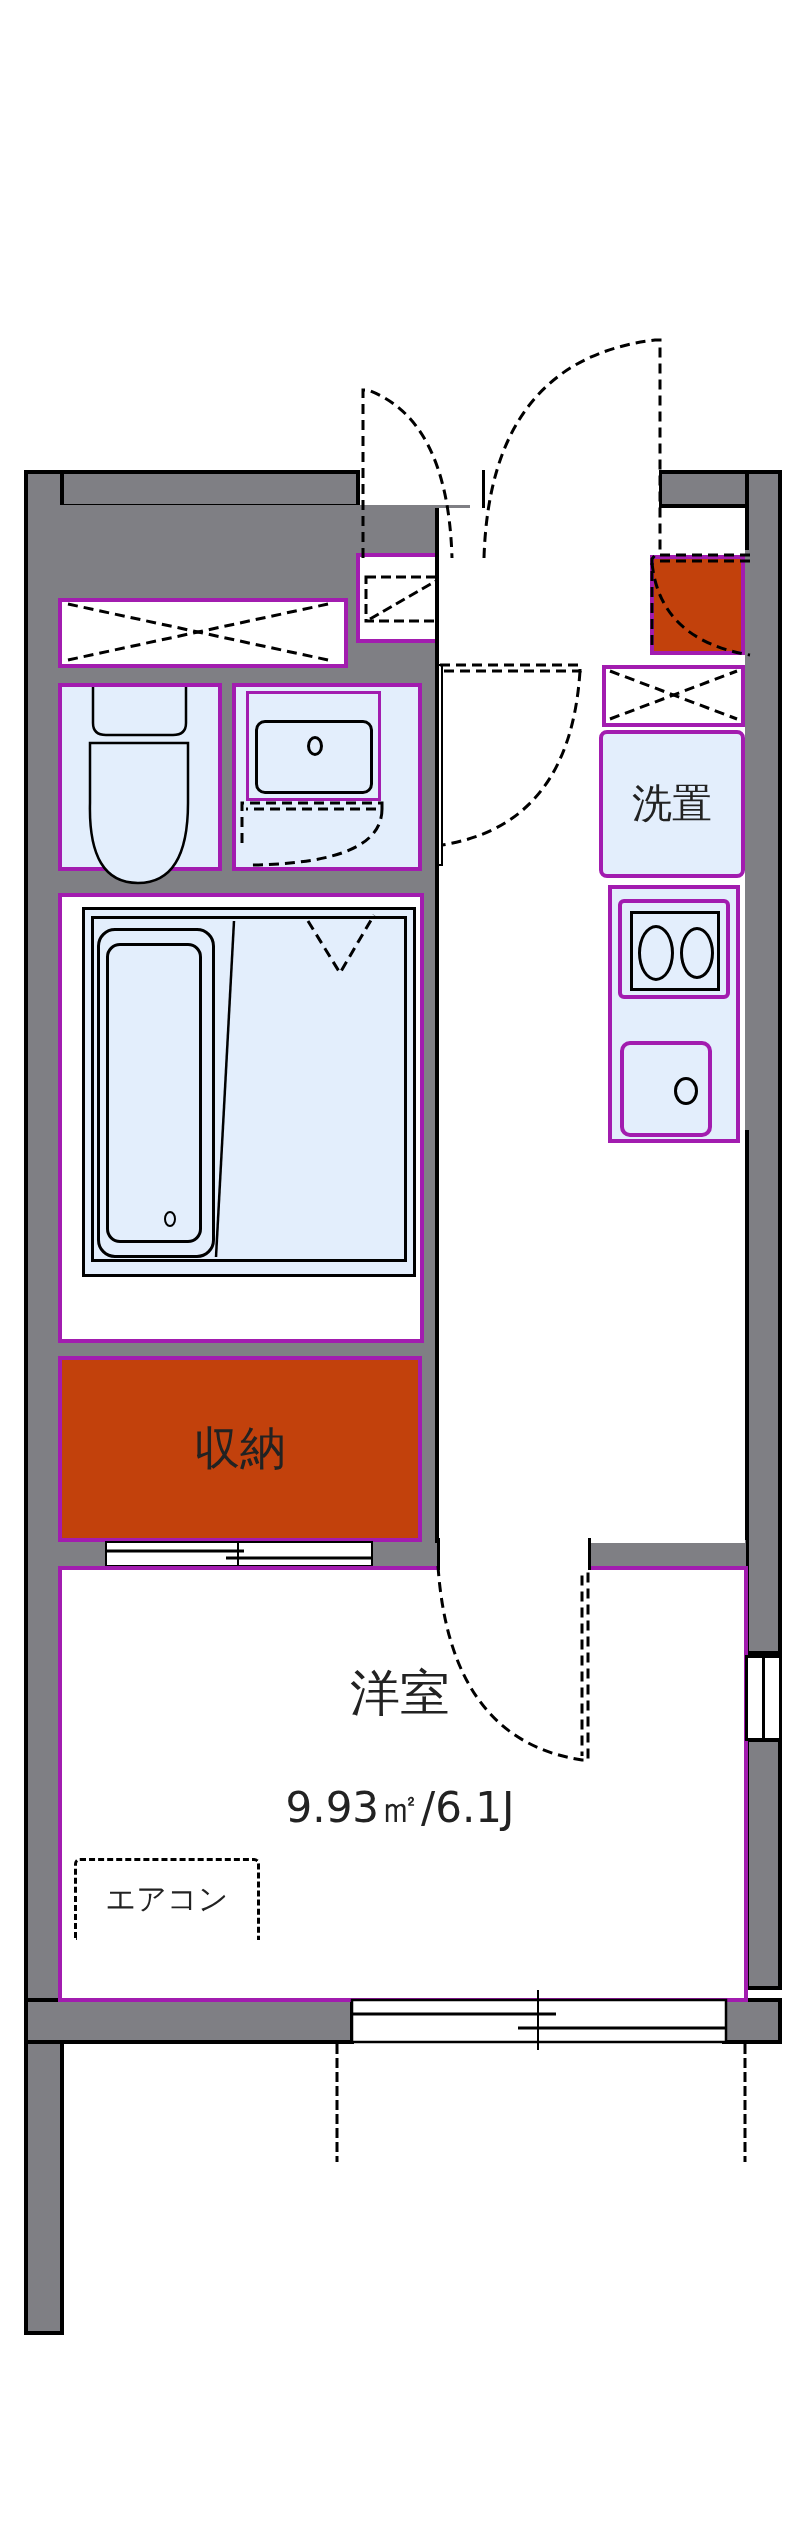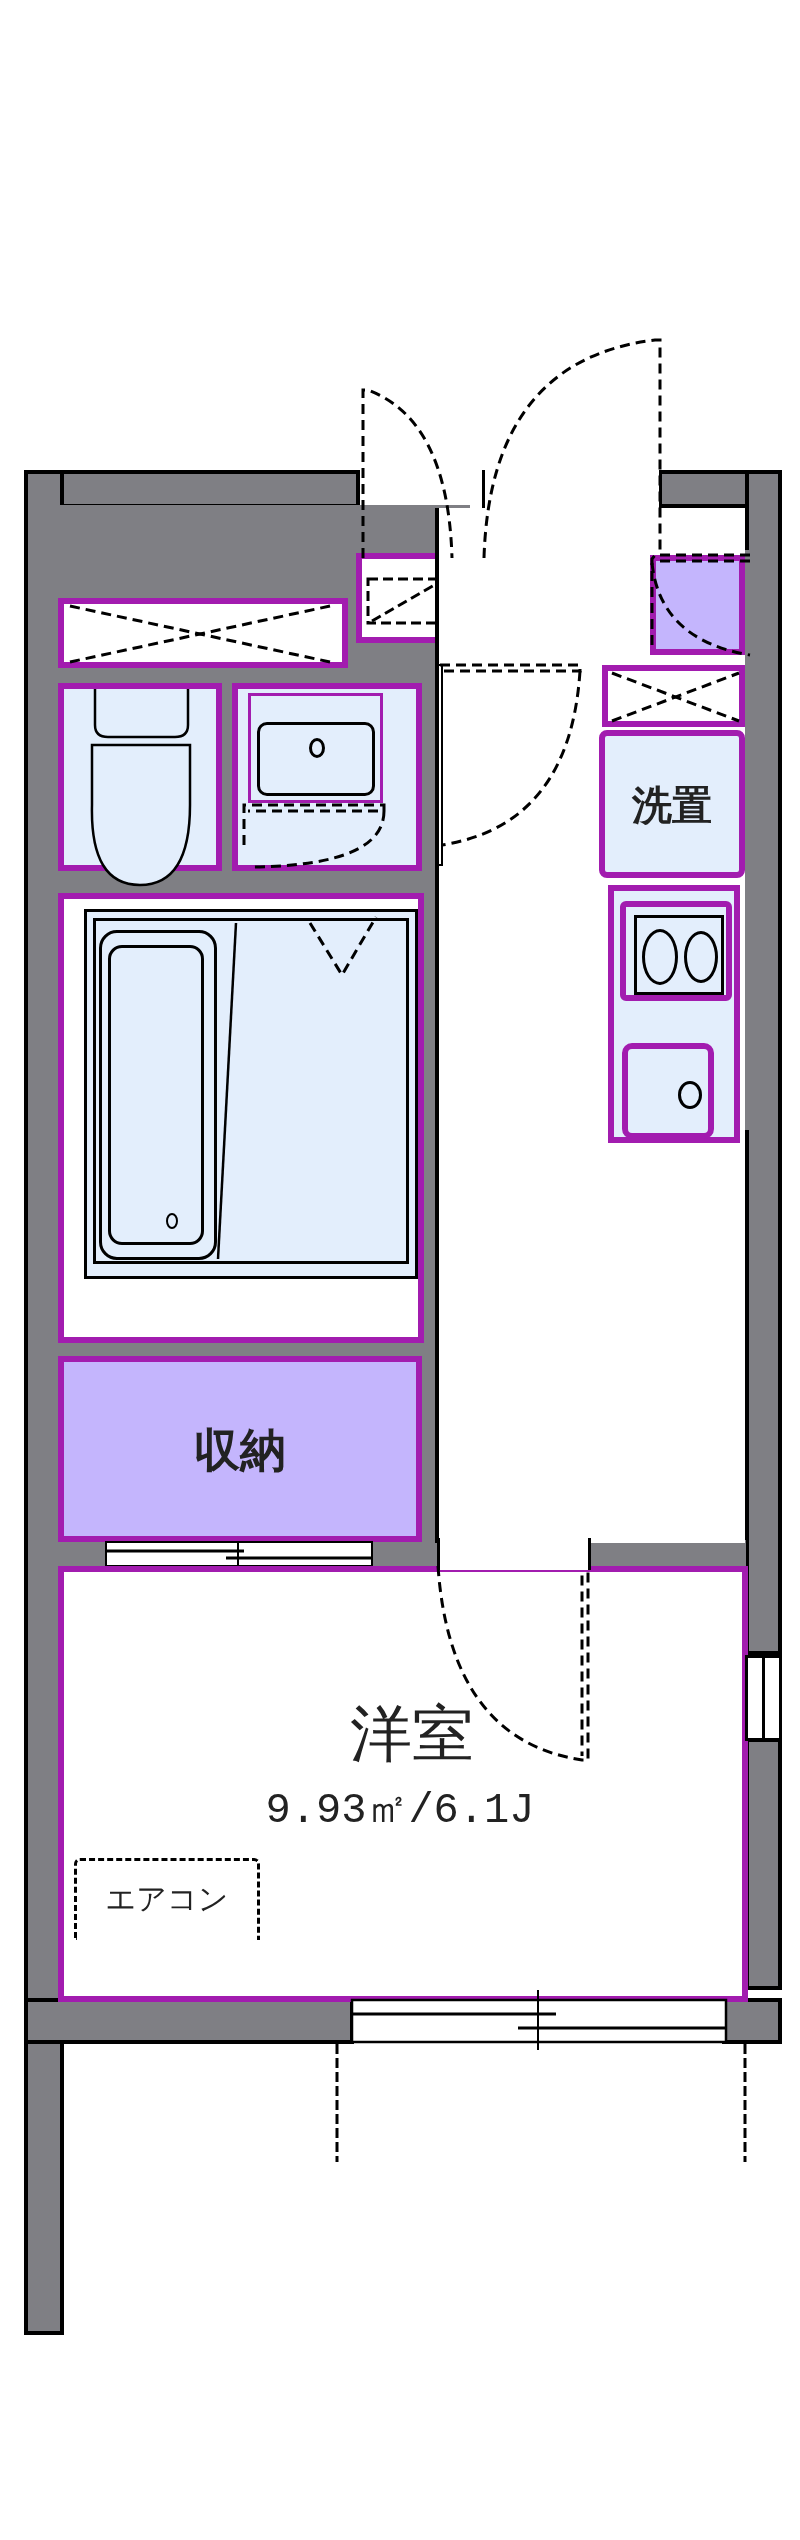--- a/index.html
+++ b/index.html
@@ -1,21 +1,21 @@
 <!DOCTYPE html>
 <html><head>
 <meta charset="utf-8">
 <style>
   html,body{margin:0;padding:0;background:#fff;}
   body{width:800px;height:2540px;position:relative;overflow:hidden;font-family:"DejaVu Sans",sans-serif;}
   .abs{position:absolute;box-sizing:border-box;}
   .wall{background:#7f7f84;border:4px solid #000;}
-  .room{border:6px solid #a21caf;font-weight:bold;}
+  .room{border:4px solid #a21caf;}
   .blue{background:#e3eefc;}
-  .cream{background:#c4b5fd;}
+  .cream{background:#c2410c;}
   .white{background:#fff;}
   .label{position:absolute;color:#222;text-align:center;white-space:nowrap;}
   svg{position:absolute;overflow:visible;}
 </style>
 </head>
 <body>
 
 <div class="abs wall" style="left:24px;top:470px;width:336px;height:38px;"></div>
 <div class="abs wall" style="left:655px;top:470px;width:127px;height:38px;"></div>
 <div class="abs wall" style="left:24px;top:470px;width:40px;height:1865px;"></div>
@@ -127,22 +127,22 @@
   <line x1="168" y1="18" x2="314" y2="18" stroke="#000" stroke-width="3"></line>
   <line x1="180" y1="2" x2="180" y2="30" stroke="#000" stroke-width="2"></line>
 </svg>
 
 <div class="abs room white" style="left:58px;top:1566px;width:690px;height:436px;"></div>
 <div class="abs white" style="left:437px;top:1538px;width:154px;height:32px;border-left:3px solid #000;border-right:3px solid #000;"></div>
 <svg width="200" height="240" style="left:430px;top:1560px;">
   <path d="M8 6 Q20 180 152 200 L158 200 L158 14 L152 14 L152 196" fill="none" stroke="#000" stroke-width="3" stroke-dasharray="10,6"></path>
 </svg>
 
-<span class="label" style="left:312px;top:1660px;width:200px;font-size:62px;margin-top:32px;">洋室</span>
-<span class="label" style="left:220px;top:1780px;width:360px;font-size:42px;font-family:Liberation Mono, monospace;">9.93㎡/6.1J</span>
+<span class="label" style="left:300px;top:1660px;width:200px;font-size:50px;">洋室</span>
+<span class="label" style="left:220px;top:1780px;width:360px;font-size:42px;">9.93㎡/6.1J</span>
 
 <div class="abs white" style="left:745px;top:1655px;width:37px;height:86px;border:3px solid #000;">
   <div class="abs" style="left:14px;top:0;width:3px;height:80px;background:#000;"></div>
 </div>
 
 <div class="abs" style="left:74px;top:1858px;width:186px;height:82px;border:3px dashed #000;border-bottom:none;border-radius:6px 6px 0 0;">
   <span class="label" style="left:0;right:0;top:18px;font-size:30px;">エアコン</span>
 </div>
 
 <svg width="380" height="50" style="left:350px;top:1998px;">

